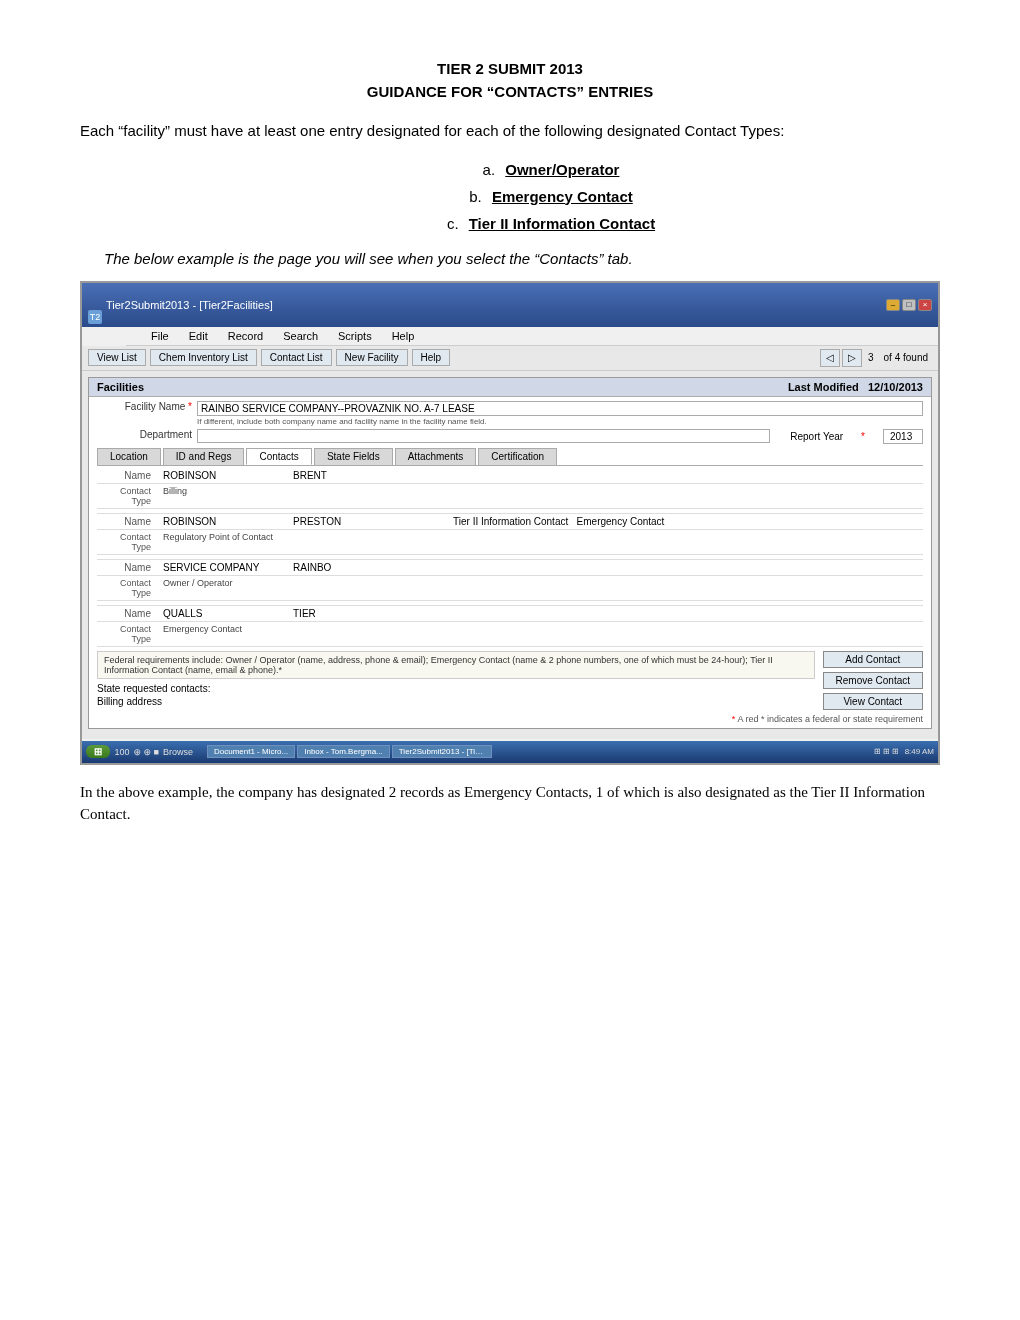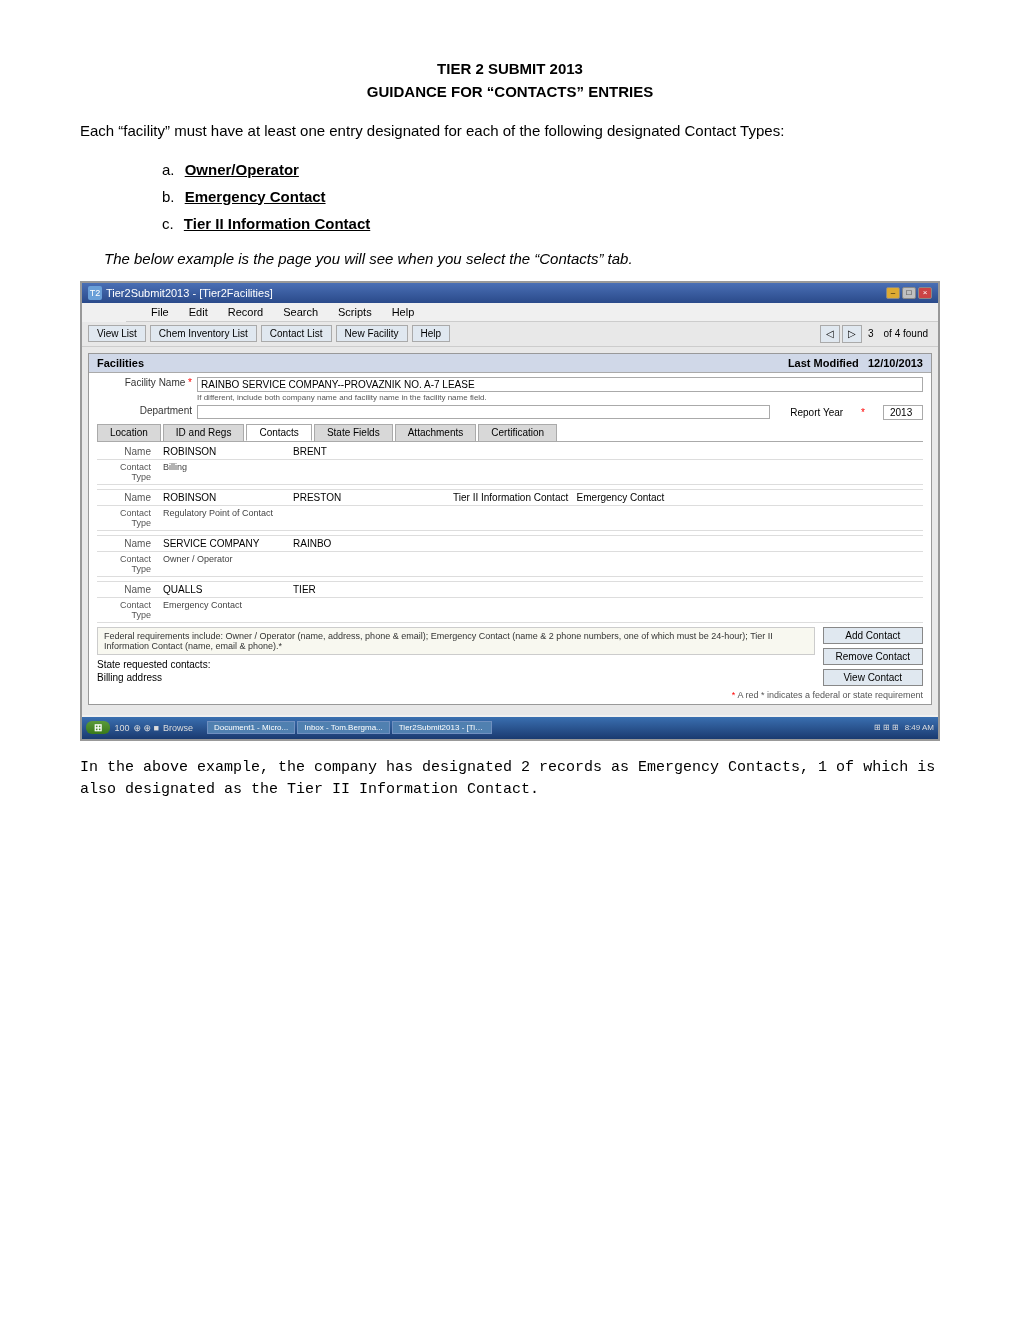--- a/index.html
+++ b/index.html
@@ -29,20 +29,21 @@
     .doc-intro {
       font-size: 15px;
       margin-bottom: 18px;
       font-family: Arial, sans-serif;
       line-height: 1.5;
     }
     .contact-list {
       list-style: none;
       margin-left: 82px;
       margin-bottom: 18px;
+      text-align: center;
     }
     .contact-list li {
       margin-bottom: 10px;
       font-size: 15px;
       font-family: Arial, sans-serif;
     }
     .contact-list li span.label {
       font-weight: bold;
       text-decoration: underline;
     }
@@ -82,20 +83,21 @@
     .title-bar-icon {
       width: 14px;
       height: 14px;
       background: #6a9fd8;
       border-radius: 2px;
       display: inline-flex;
       align-items: center;
       justify-content: center;
       font-size: 9px;
       color: #fff;
+      margin-top: 24px;
     }
     .title-bar-buttons {
       display: flex;
       gap: 2px;
     }
     .tb-btn {
       width: 14px;
       height: 12px;
       background: #c0c0c0;
       border: 1px solid #888;
@@ -358,21 +360,21 @@
       color: #fff;
       font-size: 10px;
       font-weight: bold;
       padding: 1px 8px;
       border-radius: 6px;
       cursor: pointer;
     }
 
     
     .bottom-paragraph {
-      font-family: Liberation Mono, monospace;
+      font-family: Liberation Serif, serif;
       font-size: 15px;
       margin-top: 16px;
       line-height: 1.5;
     }
   </style>
 </head>
 <body>
 
 <div>
 

